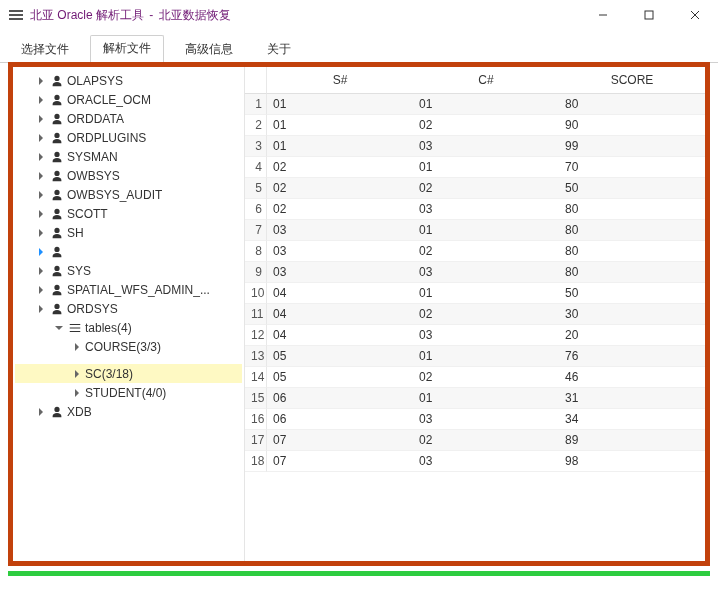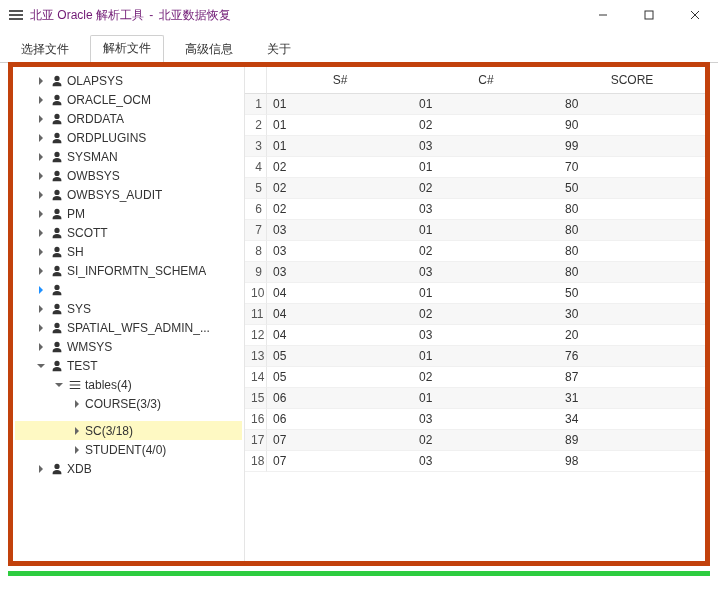--- a/index.html
+++ b/index.html
@@ -177,66 +177,38 @@
         <span class="toggle">
           <svg width="10" height="10" viewBox="0 0 10 10">
             <path fill="currentColor" d="M3 1l4 4-4 4z"></path>
           </svg>
         </span>
         <span class="node-icon">
           <svg viewBox="0 0 16 16" width="14" height="14">
             <path fill="#333" d="M8 2a3 3 0 100 6 3 3 0 000-6zm0 7c-3 0-5 1.5-5 3.5V14h10v-1.5C13 10.5 11 9 8 9z"></path>
           </svg>
         </span>
-        <span class="tree-label">PM</span>
-      </div>
-      <div class="tree-item">
-        <span class="indent" style="width:18px"></span>
-        <span class="toggle">
-          <svg width="10" height="10" viewBox="0 0 10 10">
-            <path fill="currentColor" d="M3 1l4 4-4 4z"></path>
-          </svg>
-        </span>
-        <span class="node-icon">
-          <svg viewBox="0 0 16 16" width="14" height="14">
-            <path fill="#333" d="M8 2a3 3 0 100 6 3 3 0 000-6zm0 7c-3 0-5 1.5-5 3.5V14h10v-1.5C13 10.5 11 9 8 9z"></path>
-          </svg>
-        </span>
         <span class="tree-label">SCOTT</span>
       </div>
       <div class="tree-item">
         <span class="indent" style="width:18px"></span>
         <span class="toggle">
           <svg width="10" height="10" viewBox="0 0 10 10">
             <path fill="currentColor" d="M3 1l4 4-4 4z"></path>
           </svg>
         </span>
         <span class="node-icon">
           <svg viewBox="0 0 16 16" width="14" height="14">
             <path fill="#333" d="M8 2a3 3 0 100 6 3 3 0 000-6zm0 7c-3 0-5 1.5-5 3.5V14h10v-1.5C13 10.5 11 9 8 9z"></path>
           </svg>
         </span>
         <span class="tree-label">SH</span>
       </div>
       <div class="tree-item">
         <span class="indent" style="width:18px"></span>
-        <span class="toggle">
-          <svg width="10" height="10" viewBox="0 0 10 10">
-            <path fill="currentColor" d="M3 1l4 4-4 4z"></path>
-          </svg>
-        </span>
-        <span class="node-icon">
-          <svg viewBox="0 0 16 16" width="14" height="14">
-            <path fill="#333" d="M8 2a3 3 0 100 6 3 3 0 000-6zm0 7c-3 0-5 1.5-5 3.5V14h10v-1.5C13 10.5 11 9 8 9z"></path>
-          </svg>
-        </span>
-        <span class="tree-label">SI_INFORMTN_SCHEMA</span>
-      </div>
-      <div class="tree-item">
-        <span class="indent" style="width:18px"></span>
         <span class="toggle blue">
           <svg width="10" height="10" viewBox="0 0 10 10">
             <path fill="currentColor" d="M3 1l4 4-4 4z"></path>
           </svg>
         </span>
         <span class="node-icon">
           <svg viewBox="0 0 16 16" width="14" height="14">
             <path fill="#333" d="M8 2a3 3 0 100 6 3 3 0 000-6zm0 7c-3 0-5 1.5-5 3.5V14h10v-1.5C13 10.5 11 9 8 9z"></path>
           </svg>
         </span>
@@ -274,35 +246,21 @@
         <span class="toggle">
           <svg width="10" height="10" viewBox="0 0 10 10">
             <path fill="currentColor" d="M3 1l4 4-4 4z"></path>
           </svg>
         </span>
         <span class="node-icon">
           <svg viewBox="0 0 16 16" width="14" height="14">
             <path fill="#333" d="M8 2a3 3 0 100 6 3 3 0 000-6zm0 7c-3 0-5 1.5-5 3.5V14h10v-1.5C13 10.5 11 9 8 9z"></path>
           </svg>
         </span>
-        <span class="tree-label">WMSYS</span>
-      </div>
-      <div class="tree-item">
-        <span class="indent" style="width:18px"></span>
-        <span class="toggle">
-          <svg width="10" height="10" viewBox="0 0 10 10">
-            <path fill="currentColor" d="M1 3l4 4 4-4z"></path>
-          </svg>
-        </span>
-        <span class="node-icon">
-          <svg viewBox="0 0 16 16" width="14" height="14">
-            <path fill="#333" d="M8 2a3 3 0 100 6 3 3 0 000-6zm0 7c-3 0-5 1.5-5 3.5V14h10v-1.5C13 10.5 11 9 8 9z"></path>
-          </svg>
-        </span>
-        <span class="tree-label">TEST</span>
+        <span class="tree-label">ORDSYS</span>
       </div>
       <div class="tree-item">
         <span class="indent" style="width:36px"></span>
         <span class="toggle">
           <svg width="10" height="10" viewBox="0 0 10 10">
             <path fill="currentColor" d="M1 3l4 4 4-4z"></path>
           </svg>
         </span>
         <span class="node-icon">
           <svg viewBox="0 0 16 16" width="14" height="14">
@@ -365,21 +323,21 @@
         <div class="gr"><div class="gc rownum">4</div><div class="gc">02</div><div class="gc">01</div><div class="gc">70</div></div>
         <div class="gr"><div class="gc rownum">5</div><div class="gc">02</div><div class="gc">02</div><div class="gc">50</div></div>
         <div class="gr"><div class="gc rownum">6</div><div class="gc">02</div><div class="gc">03</div><div class="gc">80</div></div>
         <div class="gr"><div class="gc rownum">7</div><div class="gc">03</div><div class="gc">01</div><div class="gc">80</div></div>
         <div class="gr"><div class="gc rownum">8</div><div class="gc">03</div><div class="gc">02</div><div class="gc">80</div></div>
         <div class="gr"><div class="gc rownum">9</div><div class="gc">03</div><div class="gc">03</div><div class="gc">80</div></div>
         <div class="gr"><div class="gc rownum">10</div><div class="gc">04</div><div class="gc">01</div><div class="gc">50</div></div>
         <div class="gr"><div class="gc rownum">11</div><div class="gc">04</div><div class="gc">02</div><div class="gc">30</div></div>
         <div class="gr"><div class="gc rownum">12</div><div class="gc">04</div><div class="gc">03</div><div class="gc">20</div></div>
         <div class="gr"><div class="gc rownum">13</div><div class="gc">05</div><div class="gc">01</div><div class="gc">76</div></div>
-        <div class="gr"><div class="gc rownum">14</div><div class="gc">05</div><div class="gc">02</div><div class="gc">87</div></div>
+        <div class="gr"><div class="gc rownum">14</div><div class="gc">05</div><div class="gc">02</div><div class="gc">46</div></div>
         <div class="gr"><div class="gc rownum">15</div><div class="gc">06</div><div class="gc">01</div><div class="gc">31</div></div>
         <div class="gr"><div class="gc rownum">16</div><div class="gc">06</div><div class="gc">03</div><div class="gc">34</div></div>
         <div class="gr"><div class="gc rownum">17</div><div class="gc">07</div><div class="gc">02</div><div class="gc">89</div></div>
         <div class="gr"><div class="gc rownum">18</div><div class="gc">07</div><div class="gc">03</div><div class="gc">98</div></div>
       </div>
   </div>
 </div>
 
 <div class="bottombar"></div>
 

